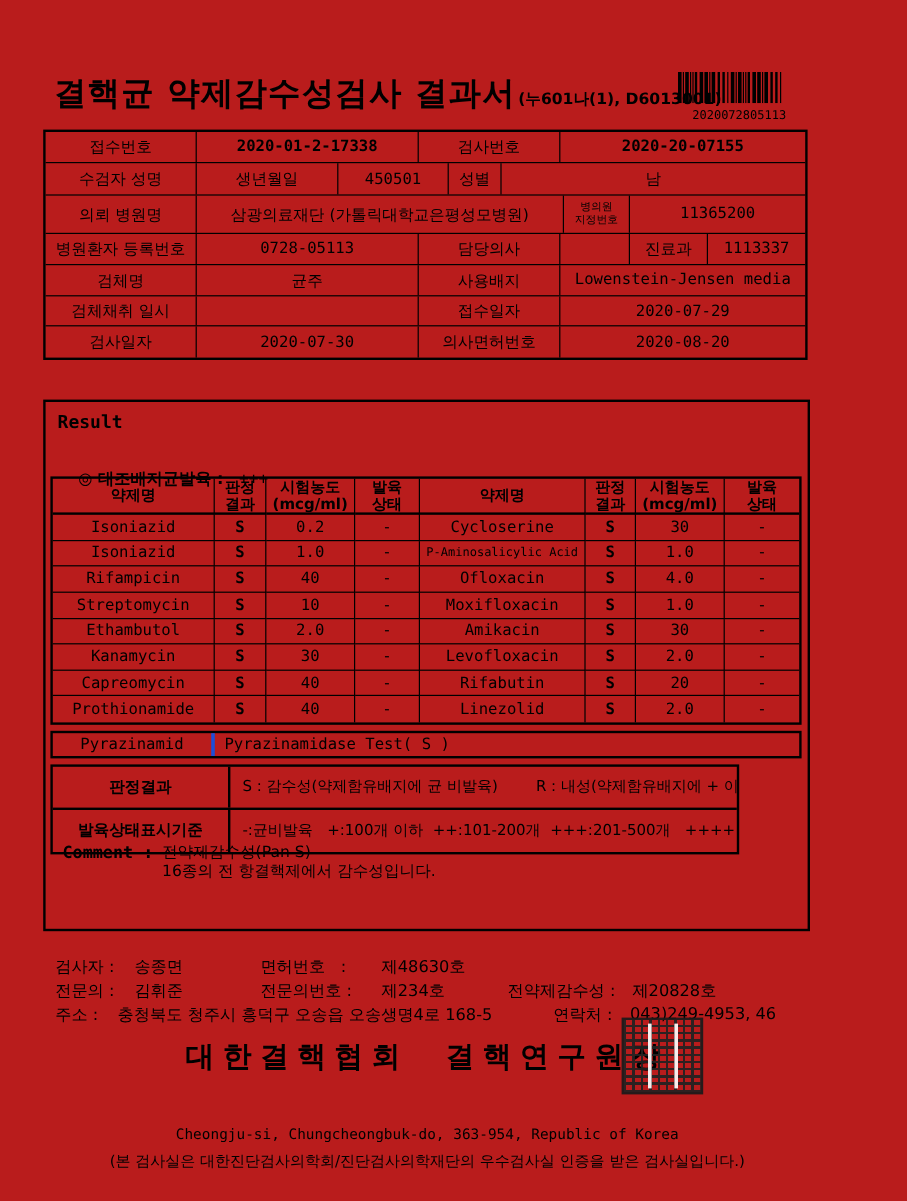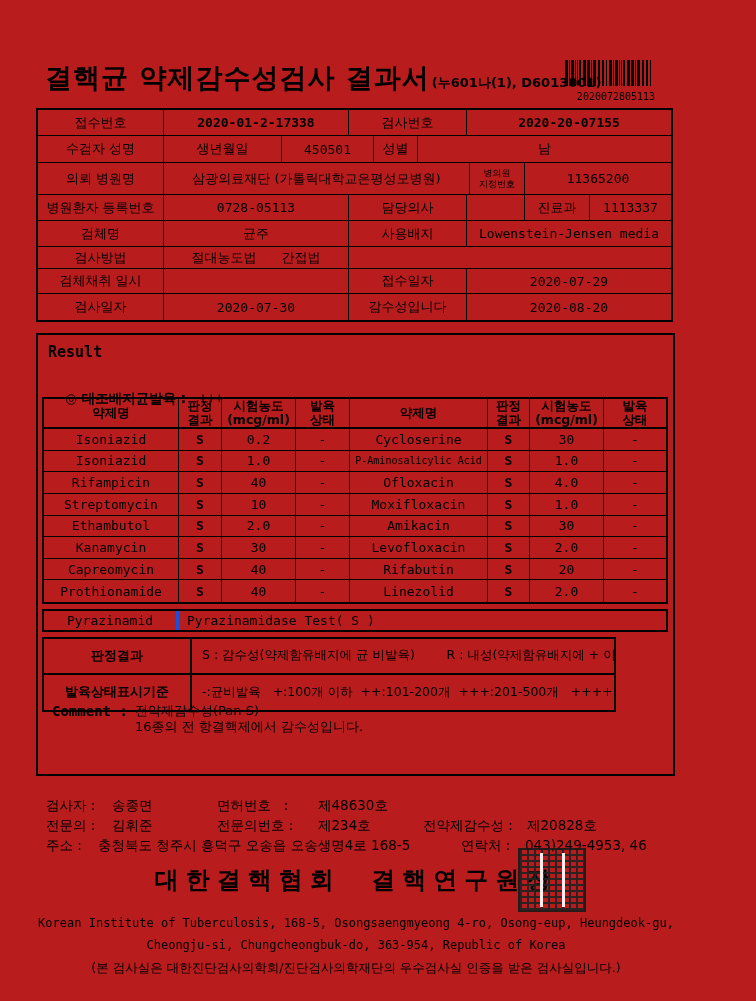--- a/index.html
+++ b/index.html
@@ -137,35 +137,30 @@
       <div class="icell" style="width:58px;"></div>
       <div class="icell" style="width:65px;">진료과</div>
       <div class="icell mono flex1 last">1113337</div>
     </div>
     <div class="irow" style="height:26px;">
       <div class="icell" style="width:126px;">검체명</div>
       <div class="icell" style="width:185px;">균주</div>
       <div class="icell" style="width:118px;">사용배지</div>
       <div class="icell mono flex1 last">Lowenstein-Jensen media</div>
     </div>
-    <div class="irow" style="height:22px;">
-      <div class="icell" style="width:126px;">검사방법</div>
-      <div class="icell" style="width:185px;">절대농도법      간접법</div>
-      <div class="icell flex1 last"></div>
-    </div>
     <div class="irow" style="height:25px;">
       <div class="icell" style="width:126px;">검체채취 일시</div>
       <div class="icell" style="width:185px;"></div>
       <div class="icell" style="width:118px;">접수일자</div>
       <div class="icell mono flex1 last">2020-07-29</div>
     </div>
     <div class="irow" style="height:26px;">
       <div class="icell" style="width:126px;">검사일자</div>
       <div class="icell mono" style="width:185px;">2020-07-30</div>
-      <div class="icell" style="width:118px;">감수성입니다</div>
+      <div class="icell" style="width:118px;">의사면허번호</div>
       <div class="icell mono flex1 last">2020-08-20</div>
     </div>
   </div>
 
   <div class="result-box"></div>
   <div class="result-title mono">Result</div>
   <div class="control-line">
     <span class="b">◎ 대조배지균발육 : </span><span class="mono"> +++</span>
   </div>
 
@@ -293,17 +288,16 @@
     <span style="left:98px;">충청북도 청주시 흥덕구 오송읍 오송생명4로 168-5</span>
     <span style="left:461px;">연락처 : </span>
     <span style="left:525px;">043)249-4953, 46</span>
   </div>
 
   <div class="org-line">대한결핵협회  결핵연구원장</div>
   <div class="stamp">
     <span class="gut" style="left:20px;"></span>
     <span class="gut" style="left:42px;"></span>
   </div>
-  <div class="addr-en" style="top:916px;">Korean Institute of Tuberculosis, 168-5, Osongsaengmyeong 4-ro, Osong-eup, Heungdeok-gu,</div>
   <div class="addr-en" style="top:938px;">Cheongju-si, Chungcheongbuk-do, 363-954, Republic of Korea</div>
   <div class="note-kr" style="top:960px;">(본 검사실은 대한진단검사의학회/진단검사의학재단의 우수검사실 인증을 받은 검사실입니다.)</div>
 
 </div>
 
 </body></html>

